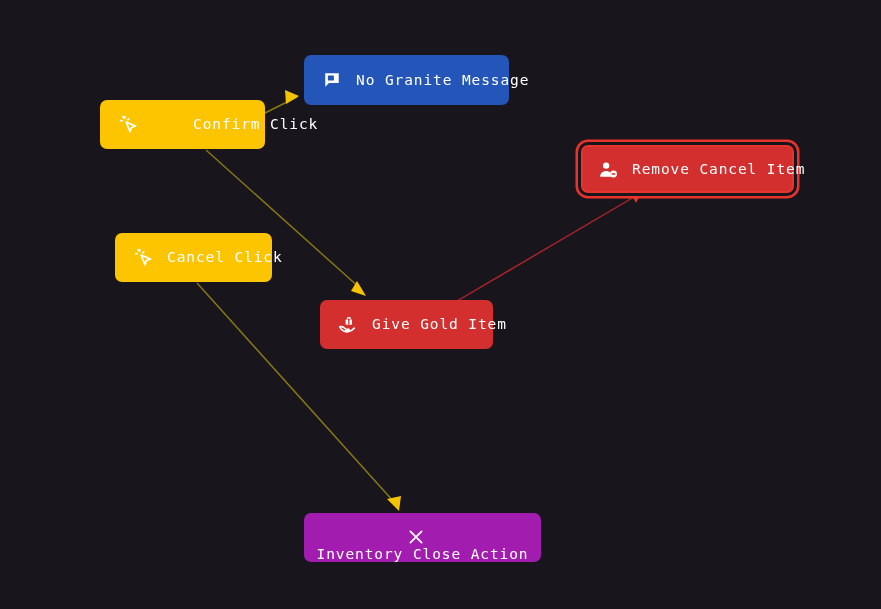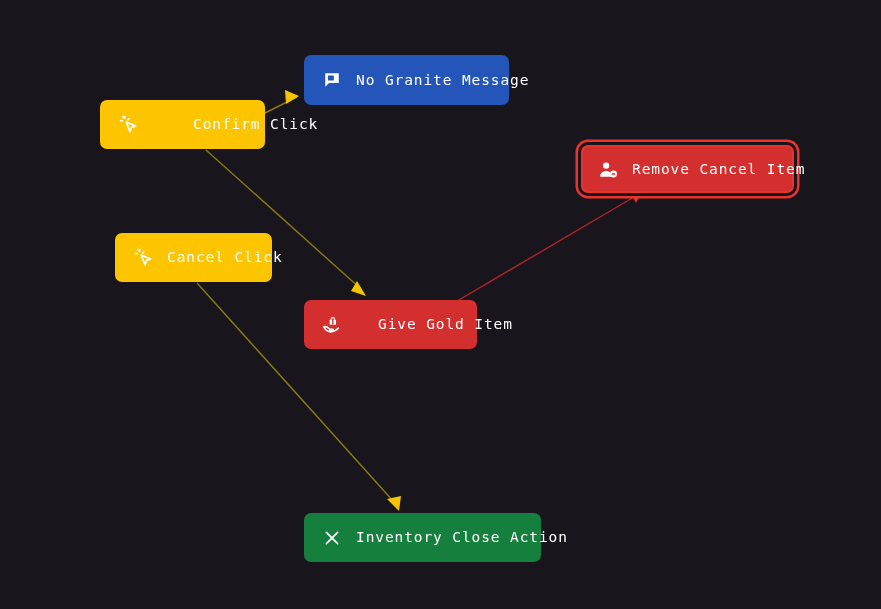--- a/index.html
+++ b/index.html
@@ -64,22 +64,23 @@
     background: #2455b8;
     color: #ffffff;
   }
   
   .node.kind-item {
     background: #d32f2f;
     color: #ffffff;
   }
   
   .node.kind-close {
-    background: #15803d;
+    background: #a21caf;
     color: #ffffff;
+    flex-direction: column;
   }
 
   
   .node.selected {
     border: 2.5px solid #e8342c;
     box-shadow: 0 0 0 3px #18161c, 0 0 0 5.5px #e8342c;
     padding: 0 15px;
   }
 </style>
 </head>
@@ -151,21 +152,21 @@
         <path d="M9 9l5 12 1.8-5.2L21 14z"></path>
         <path d="M7.2 2v2"></path>
         <path d="M12.4 4.8l-1.4 1.4"></path>
         <path d="M2 7.2h2"></path>
         <path d="M4.8 2l1.4 1.4"></path>
       </svg>
     </span>
     <span class="label">Cancel Click</span>
   </div>
 
-  <div class="node kind-item" style="left:304px; top:300px; width:173px; height:49px;gap:22px;">
+  <div class="node kind-item" style="left:320px; top:300px; width:173px; height:49px;">
     <span class="icon">
       <svg width="20" height="20" viewBox="0 0 24 24">
         <rect x="9.2" y="5.4" width="7.6" height="6.2" rx="0.8" fill="#ffffff"></rect>
         <rect x="12.2" y="3.2" width="1.6" height="8.4" fill="#d32f2f"></rect>
         <path d="M11.6 4.9c-.9-1.4.7-2.4 1.5-1.1M14.4 4.9c.9-1.4-.7-2.4-1.5-1.1" fill="none" stroke="#ffffff" stroke-width="1.5"></path>
         <path d="M2 14.2c1.9-.6 3.6-.2 5.1 1l2.3 1.9h3.4c.9 0 .9 1.4 0 1.4H9.1" fill="none" stroke="#ffffff" stroke-width="1.9" stroke-linecap="round" stroke-linejoin="round"></path>
         <path d="M2.2 14.6c2.6 4.4 6 6.2 10.1 5.5 2.6-.5 5-2 7.3-4.4" fill="none" stroke="#ffffff" stroke-width="1.9" stroke-linecap="round"></path>
       </svg>
     </span>
     <span class="label">Give Gold Item</span>

